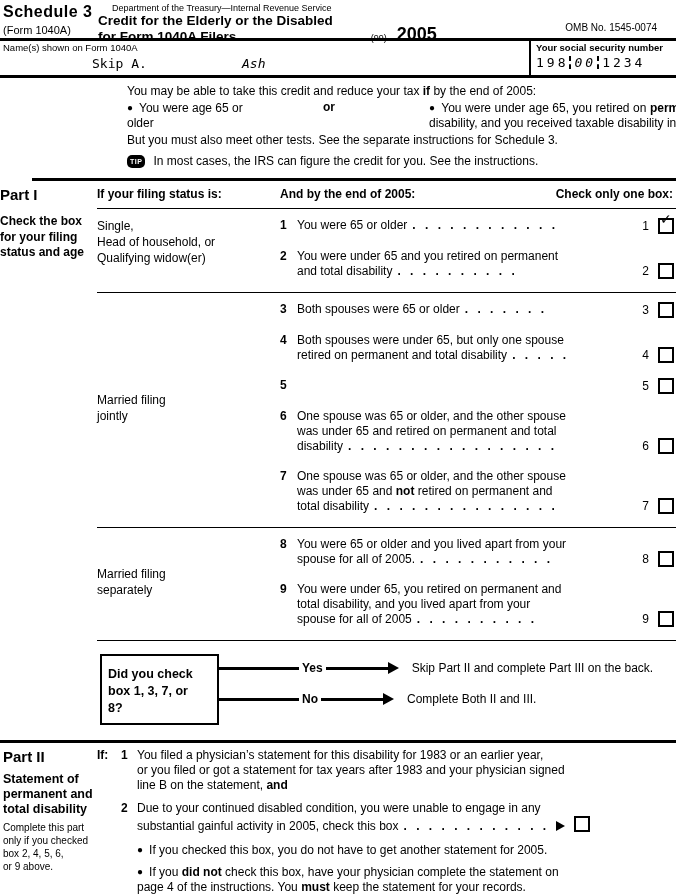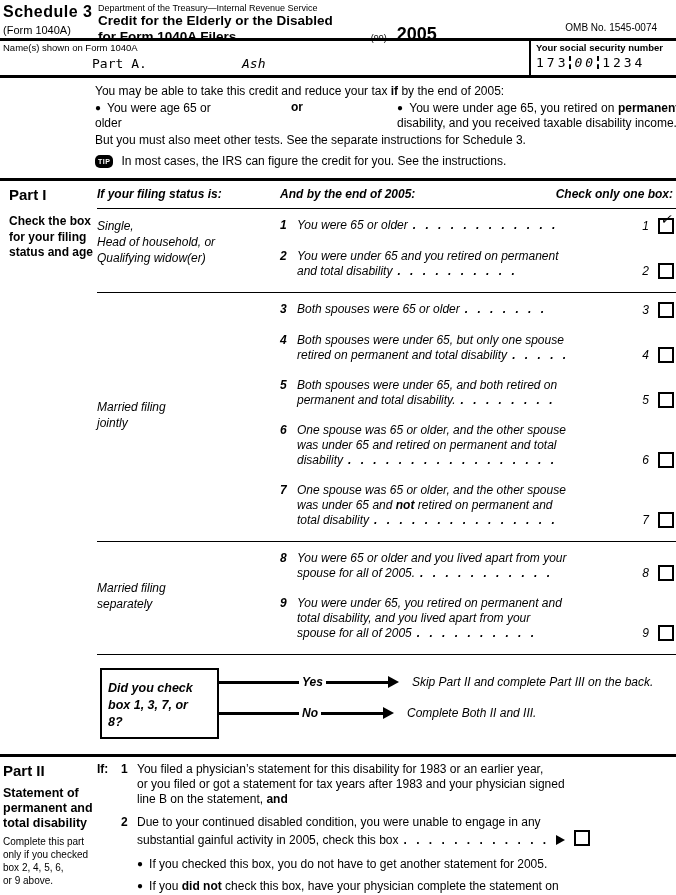--- a/index.html
+++ b/index.html
@@ -5,53 +5,53 @@
   html,body{margin:0;padding:0;}
   body{width:676px;height:895px;background:#fff;color:#000;
        font-family:"Liberation Sans",sans-serif;font-size:12px;overflow:hidden;}
   b{font-weight:bold;}
   
   .header{display:flex;border-bottom:3px solid #000;padding:3px 19px 0 3px;height:41px;box-sizing:border-box;}
   .h-left{width:95px;flex:none;}
   .h-sched{font-size:16px;font-weight:bold;letter-spacing:.5px;}
   .h-form{font-size:11px;margin-top:3px;}
   .h-mid{flex:1;}
-  .h-dept{font-size:9px;margin-left:0;}
+  .h-dept{font-size:9px;margin-left:14px;}
   .h-titlerow{display:flex;align-items:flex-end;}
   .h-title{font-size:13.5px;font-weight:bold;line-height:1.18;}
   .h-code{font-size:9px;margin:0 10px 2px 38px;}
   .h-year{font-size:18px;font-weight:bold;margin-bottom:0px;}
   .h-omb{width:118px;flex:none;text-align:right;font-size:10px;align-self:flex-end;padding-bottom:5px;}
   
   .namerow{display:flex;border-bottom:3px solid #000;height:37px;box-sizing:border-box;}
   .nr-left{flex:1;position:relative;padding:1px 0 0 3px;}
   .nr-label{font-size:9.5px;}
   .nr-first{position:absolute;left:92px;top:15px;}
   .nr-last{position:absolute;left:242px;top:15px;font-style:italic;}
   .fillin{font-family:"DejaVu Sans Mono",monospace;font-size:13px;}
   .nr-right{width:136px;flex:none;border-left:2px solid #000;padding:1px 4px 0 5px;}
   .ssn-label{font-size:9.5px;font-weight:bold;white-space:nowrap;}
   .ssn-val{display:flex;align-items:center;margin-top:2px;font-family:"DejaVu Sans Mono",monospace;font-size:13px;letter-spacing:3px;}
   .ssn-sep{display:inline-block;width:0;height:13px;border-left:2px dashed #000;margin:0 3px 0 1px;}
   .ssn-mid{font-style:italic;}
   
-  .intro{border-bottom:3px solid #000;padding:6px 4px 9px 95px;line-height:15px;}
+  .intro{border-bottom:3px solid #000;padding:6px 4px 9px 95px;line-height:15px;margin-left:32px;}
   .intro-bullets{display:flex;margin:1px 0 2px;}
   .ib1{width:136px;flex:none;}
   .ib-or{width:24px;flex:none;font-weight:bold;margin-left:60px;}
   .ib2{width:336px;flex:none;margin-left:82px;text-align:justify;}
   .tiprow{display:flex;align-items:center;margin-top:6px;gap:8px;}
   .tip-icon{background:#000;color:#fff;font-size:7px;font-weight:bold;border-radius:5px;
             padding:3px 3px;line-height:1;letter-spacing:.5px;flex:none;}
   
   .part1{display:flex;border-bottom:3px solid #000;}
-  .p1-side{width:97px;flex:none;padding:5px 2px 0 9px;box-sizing:border-box;}
+  .p1-side{width:97px;flex:none;padding:5px 2px 0 0;box-sizing:border-box;}
   .part-label{font-size:15px;font-weight:bold;}
   .p1-sidetext{font-weight:bold;font-size:12px;margin-top:11px;line-height:1.3;}
-  .p1-main{flex:1;font-style:italic;}
+  .p1-main{flex:1;}
   .p1-cols{display:flex;font-weight:bold;padding:6px 0 7px;border-bottom:1px solid #000;}
   .p1-c1{width:183px;flex:none;}
   .p1-c2{flex:1;}
   .p1-c3{text-align:right;padding-right:3px;}
   .p1-group{display:flex;border-bottom:1px solid #000;padding:9px 0 13px;}
   .p1-status{width:183px;flex:none;line-height:1.32;padding-top:1px;}
   .p1-status.mid{align-self:center;}
   .p1-lines{flex:1;display:flex;flex-direction:column;gap:15px;padding-right:2px;}
   .p1-line{display:flex;align-items:flex-start;}
   .ln-num{width:17px;flex:none;font-weight:bold;}
@@ -104,27 +104,27 @@
       <div class="h-code">(99)</div>
       <div class="h-year">2005</div>
     </div>
   </div>
   <div class="h-omb">OMB No. 1545-0074</div>
 </div>
 
 <div class="namerow">
   <div class="nr-left">
     <div class="nr-label">Name(s) shown on Form 1040A</div>
-    <span class="nr-first fillin">Part A.</span>
+    <span class="nr-first fillin">Skip A.</span>
     <span class="nr-last fillin">Ash</span>
   </div>
   <div class="nr-right">
     <div class="ssn-label">Your social security number</div>
     <div class="ssn-val">
-      <span>173</span>
+      <span>198</span>
       <span class="ssn-sep"></span>
       <span class="ssn-mid">00</span>
       <span class="ssn-sep"></span>
       <span>1234</span>
     </div>
   </div>
 </div>
 
 <div class="intro">
   <div>You may be able to take this credit and reduce your tax <b>if</b> by the end of 2005:</div>
@@ -189,21 +189,20 @@
             <div class="p1-line">
               <span class="ln-num">4</span>
               <span class="ln-text">Both spouses were under 65, but only one spouse<br>retired on permanent and total disability<span class="dots">. . . . .</span></span>
               <span class="ln-tail">
                 <span>4</span>
                 <span class="cbx"></span>
               </span>
             </div>
             <div class="p1-line">
               <span class="ln-num">5</span>
-              <span class="ln-text">Both spouses were under 65, and both retired on<br>permanent and total disability.<span class="dots">. . . . . . . .</span></span>
               <span class="ln-tail">
                 <span>5</span>
                 <span class="cbx"></span>
               </span>
             </div>
             <div class="p1-line">
               <span class="ln-num">6</span>
               <span class="ln-text">One spouse was 65 or older, and the other spouse<br>was under 65 and retired on permanent and total<br>disability<span class="dots">. . . . . . . . . . . . . . . . .</span></span>
               <span class="ln-tail">
                 <span>6</span>

